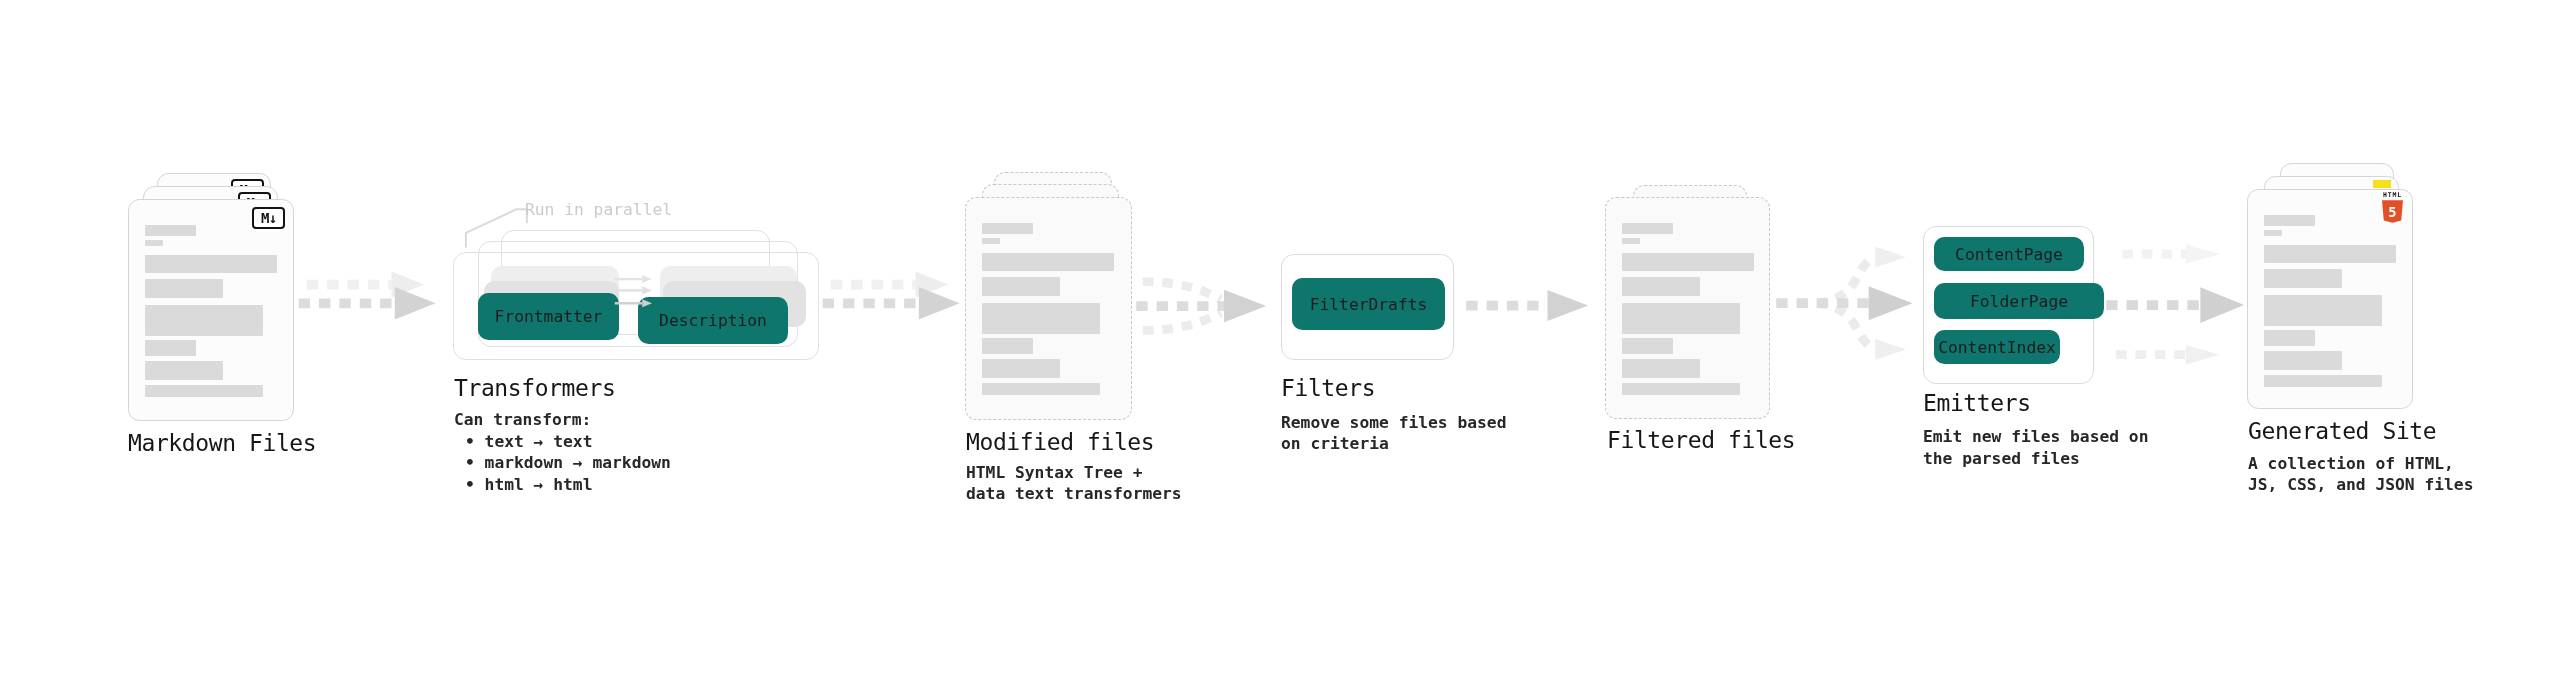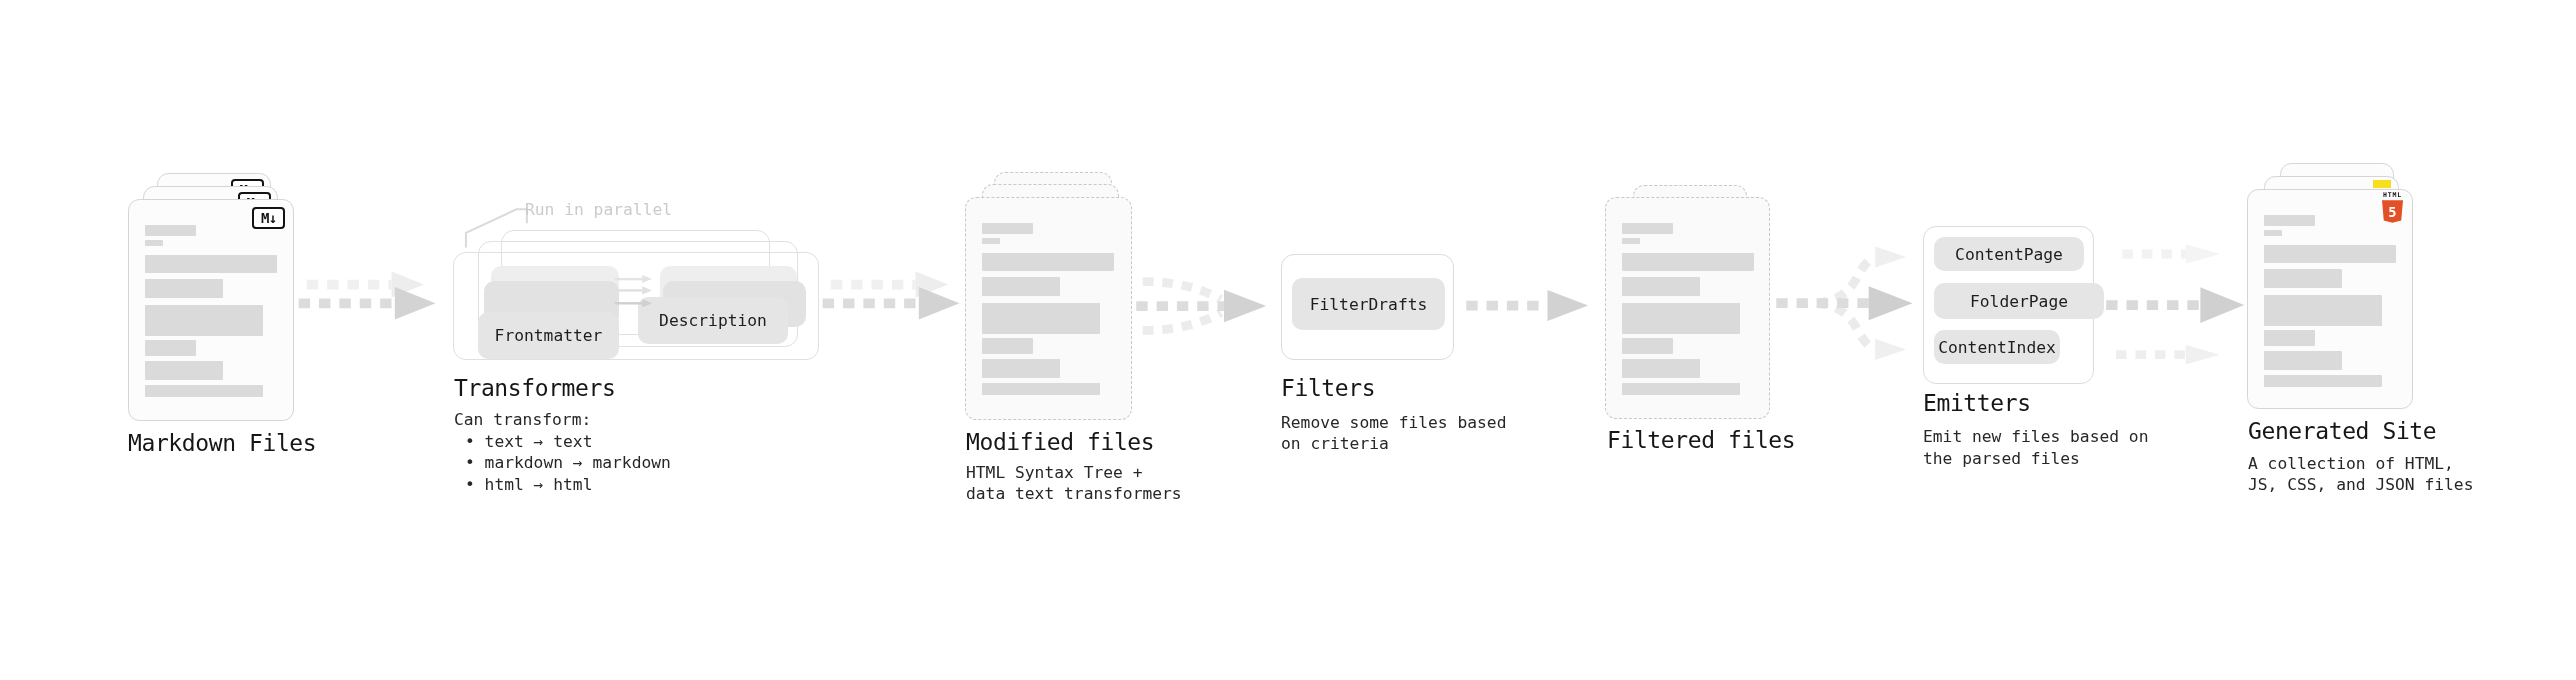--- a/index.html
+++ b/index.html
@@ -44,30 +44,30 @@
   .css-underline{width:14.6px;height:2.4px;background:#2b66e8;margin:0.8px auto 0;}
   .js-strip{position:absolute;top:3.3px;right:7.3px;width:18px;height:8.1px;background:#f7df1e;}
 
   
   .group-box{
     position:absolute;box-sizing:border-box;
     border:1.6px solid #e0e0e0;border-radius:13px;background:transparent;
   }
   .group-box.filled{background:#ffffff;border-color:#dcdcdc;}
   .pill{
-    position:absolute;box-sizing:border-box;background:#e5e5e5;border-radius:10.6px;
+    position:absolute;box-sizing:border-box;background:#0f766e;border-radius:10.6px;
     color:#1d1d1d;font-size:16.3px;display:flex;align-items:center;justify-content:center;
     white-space:pre;
   }
   .pill.e1{background:#e2e2e2;}
   .pill.e2{background:#eeeeee;}
 
   
   .stage-label{position:absolute;font-size:23px;font-weight:500;color:#161616;letter-spacing:-0.4px;white-space:pre;}
-  .stage-desc{position:absolute;font-size:16.3px;color:#272727;white-space:pre;}
+  .stage-desc{position:absolute;font-size:16.3px;color:#272727;white-space:pre;font-weight:bold;}
   .note-text{position:absolute;font-size:16.3px;color:#cbcbcb;white-space:pre;}
 
   .arrow{position:absolute;}
 </style>
 </head>
 <body>
 
 <div id="canvas">
 
   <div>
@@ -105,21 +105,21 @@
     <div class="group-box" style="left:478px;top:241px;width:320px;height:106px"></div>
     <div class="group-box" style="left:453px;top:252px;width:366px;height:108px"></div>
 
     <svg class="arrow" style="left:460px;top:202px" width="98" height="52" viewBox="0 0 120 64">
       <path d="M7,56 L7,38 L69,9 L82,9 L82,26" stroke="#dadada" stroke-width="2.5" fill="none"></path>
     </svg>
     <div class="note-text" style="left:525px;top:200px">Run in parallel</div>
 
     <div class="pill e2" style="left:491px;top:266px;width:128px;height:46px"></div>
     <div class="pill e1" style="left:484px;top:281px;width:135px;height:46px"></div>
-    <div class="pill" style="left:478px;top:312px;width:141px;height:47px">Frontmatter</div>
+    <div class="pill" style="left:478px;top:293px;width:141px;height:47px">Frontmatter</div>
 
     <div class="pill e2" style="left:660px;top:266px;width:137px;height:46px"></div>
     <div class="pill e1" style="left:663px;top:281px;width:143px;height:46px"></div>
     <div class="pill" style="left:638px;top:297px;width:150px;height:47px">Description</div>
 
     <svg class="arrow" style="left:613px;top:271px" width="52" height="42" viewBox="0 0 64 52">
       <line x1="2" y1="10" x2="36" y2="10" stroke="#e3e3e3" stroke-width="3"></line>
       <polygon points="36,5 48,10 36,15" fill="#e3e3e3"></polygon>
       <line x1="2" y1="24" x2="36" y2="24" stroke="#e0e0e0" stroke-width="3"></line>
       <polygon points="36,19 48,24 36,29" fill="#e0e0e0"></polygon>

